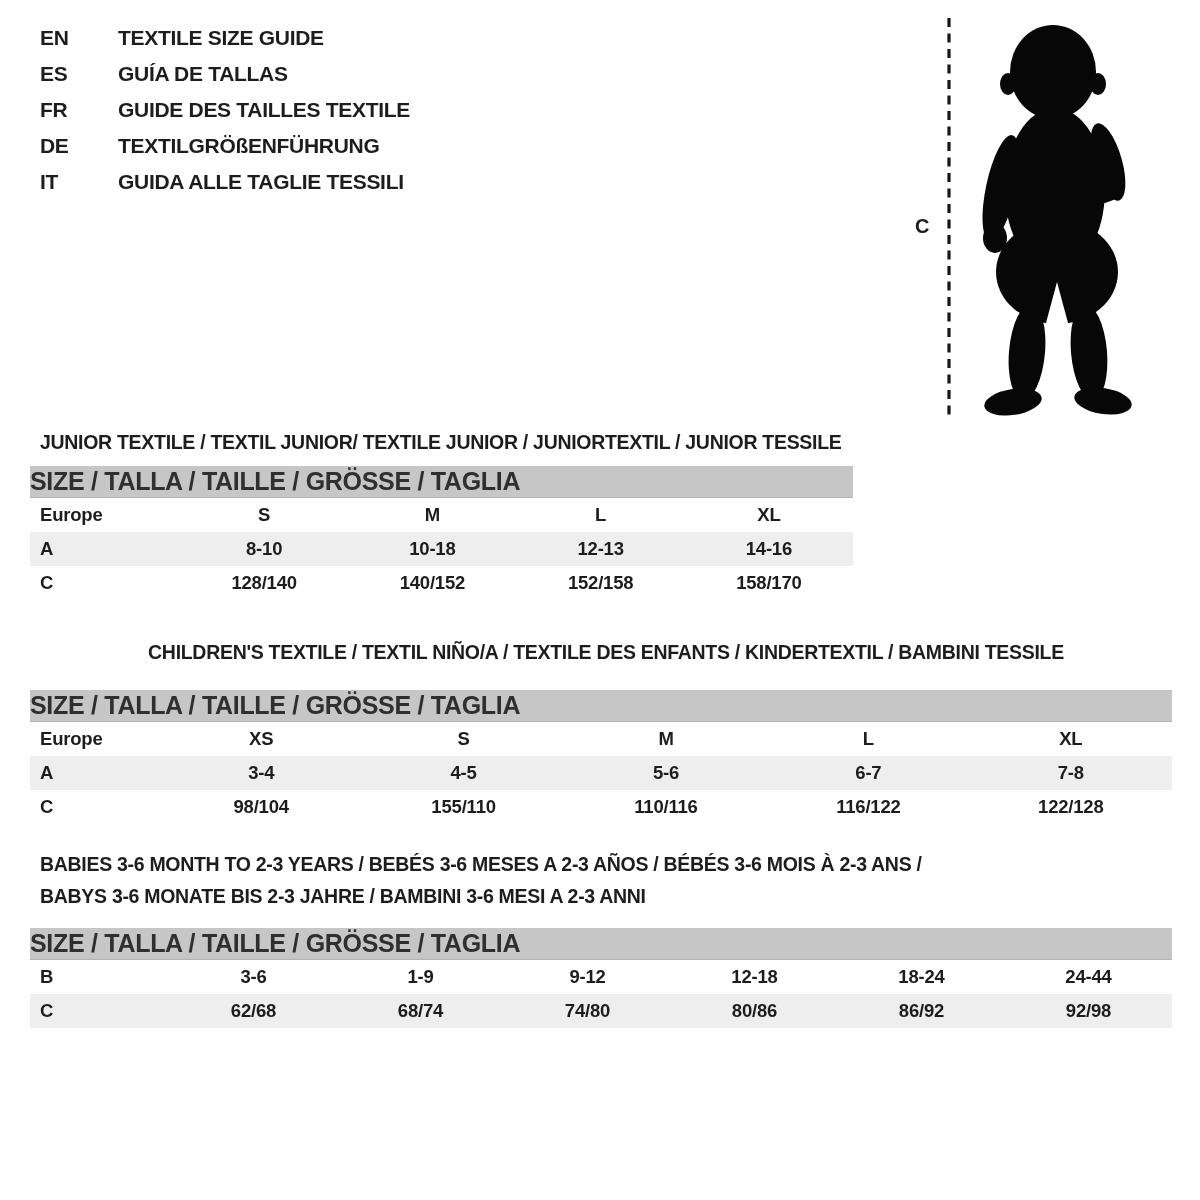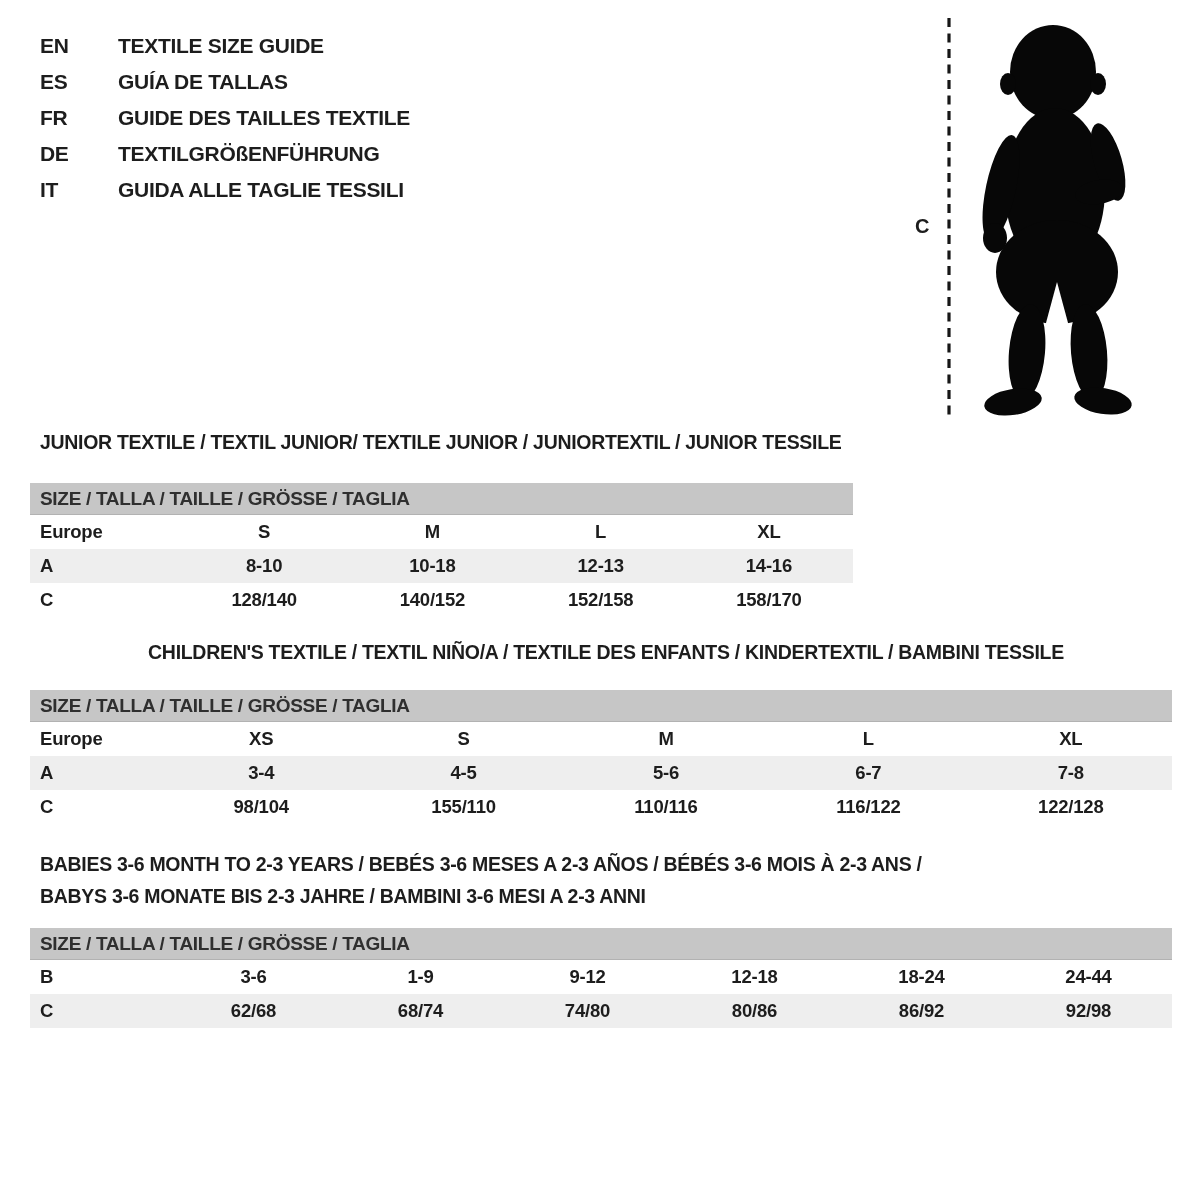--- a/index.html
+++ b/index.html
@@ -11,44 +11,43 @@
   .page{
     position:relative;
     width:1200px;height:1200px;
     background:#ffffff;
     font-family:"Liberation Sans", sans-serif;
     font-weight:700;
     color:var(--ink);
     overflow:hidden;
   }
   
-  .langs{position:absolute;left:40px;top:28px;}
+  .langs{position:absolute;left:40px;top:20px;}
   .lang-row{display:flex;height:36px;align-items:center;}
   .lang-code{width:78px;font-size:21px;letter-spacing:-0.3px;}
   .lang-title{font-size:21px;letter-spacing:-0.3px;white-space:nowrap;}
   
   .baby-figure{position:absolute;left:905px;top:15px;width:270px;height:410px;margin:0;}
   .c-label{position:absolute;left:10px;top:200px;font-size:20px;}
   .dash-line{position:absolute;left:42px;top:3px;}
   .silhouette{position:absolute;left:60px;top:5px;}
   
   .sec{position:absolute;left:30px;}
   .sec-junior{top:430px;width:823px;}
   .sec-children{top:640px;width:1142px;}
   .sec-babies{top:848px;width:1142px;}
   .sec-title{margin:0 0 0 10px;font-size:19.5px;line-height:24px;letter-spacing:-0.3px;white-space:nowrap;}
-  .sec-junior .sec-title{margin-bottom:29px;}
+  .sec-junior .sec-title{margin-bottom:12px;}
   .sec-children .sec-title{margin-bottom:26px;text-align:center;}
   .sec-babies .sec-title{line-height:32px;margin-bottom:16px;}
   .t-band{
     height:31px;line-height:31px;
     background:var(--band);
     border-bottom:1px solid #b2b2b2;
-    padding-left:10px;
-    font-size:19px;letter-spacing:-0.3px;
+    font-size:25px;letter-spacing:-0.3px;
     color:#2f2f2f;
   }
   .t-row{display:grid;height:34px;align-items:center;font-size:18.5px;letter-spacing:-0.2px;}
   .t-row.alt{background:var(--row_alt);}
   .t-label{padding-left:10px;}
   .t-cell{text-align:center;}
   
   .notes{position:absolute;left:40px;top:1066px;}
   .note-line{margin:0;font-size:18.5px;line-height:32px;letter-spacing:-0.2px;white-space:nowrap;}
 </style>

